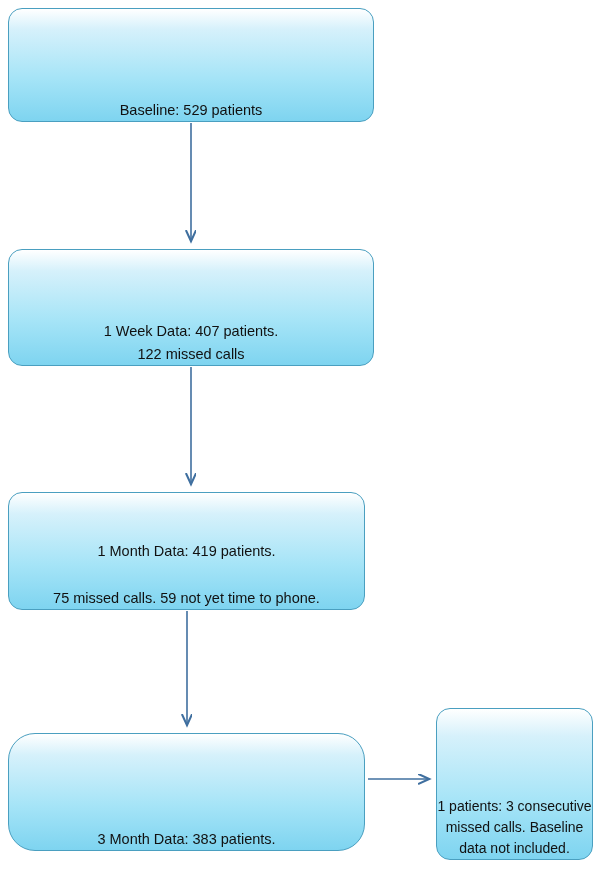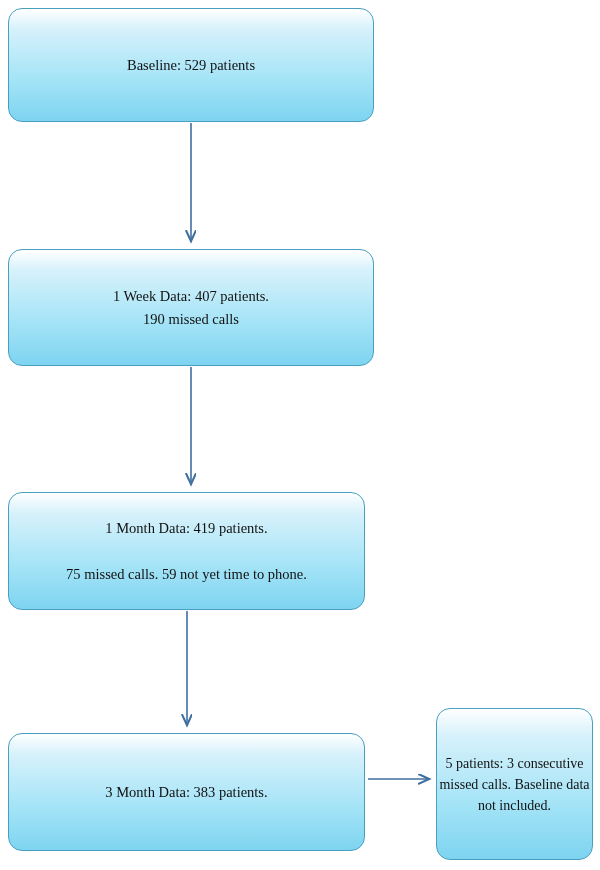--- a/index.html
+++ b/index.html
@@ -24,26 +24,25 @@
   }
   .node {
     position: absolute;
     box-sizing: border-box;
     border: 1px solid #4a9fc0;
     border-radius: 14px;
     background: linear-gradient(to bottom, #ffffff 0%, #d6f1fb 18%, #a5e4f7 62%, #7ed4f0 100%);
     display: flex;
     flex-direction: column;
     align-items: center;
-    justify-content: center;
+    justify-content: flex-end;
     text-align: center;
     font-size: 14.5px;
     line-height: 1.55;
     color: #111111;
-    font-family: Liberation Serif, serif;
   }
   .node .line {
     display: block;
     white-space: nowrap;
   }
   .node.wrap .line {
     white-space: normal;
   }
   #node-baseline {
     left: 8px;
@@ -62,20 +61,21 @@
     top: 492px;
     width: 357px;
     height: 118px;
     gap: 24px;
   }
   #node-month3 {
     left: 8px;
     top: 733px;
     width: 357px;
     height: 118px;
+    border-radius: 27px;
   }
   #node-excluded {
     left: 436px;
     top: 708px;
     width: 157px;
     height: 152px;
     font-size: 14px;
     line-height: 1.5;
   }
   svg.arrows {
@@ -111,29 +111,29 @@
       <line x1="368" y1="779" x2="428" y2="779" stroke="#3f6f9f" stroke-width="1.6" marker-end="url(#ah)"></line>
     </g>
   </svg>
 
   <div class="node" id="node-baseline">
     <span class="line">Baseline:  529 patients</span>
   </div>
 
   <div class="node" id="node-week1">
     <span class="line">1 Week Data:  407 patients.</span>
-    <span class="line">190 missed calls</span>
+    <span class="line">122 missed calls</span>
   </div>
 
   <div class="node" id="node-month1">
     <span class="line">1 Month Data:  419 patients.</span>
     <span class="line">75 missed calls.   59 not yet time to phone.</span>
   </div>
 
   <div class="node" id="node-month3">
     <span class="line">3 Month Data:  383 patients.</span>
   </div>
 
   <div class="node wrap" id="node-excluded">
-    <span class="line">5 patients: 3 consecutive missed calls. Baseline data not included.</span>
+    <span class="line">1 patients: 3 consecutive missed calls. Baseline data not included.</span>
   </div>
 
 </div>
 
 </body></html>

